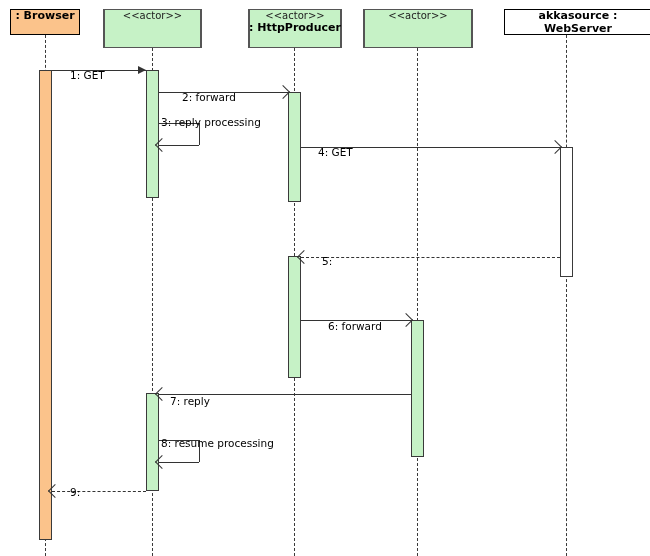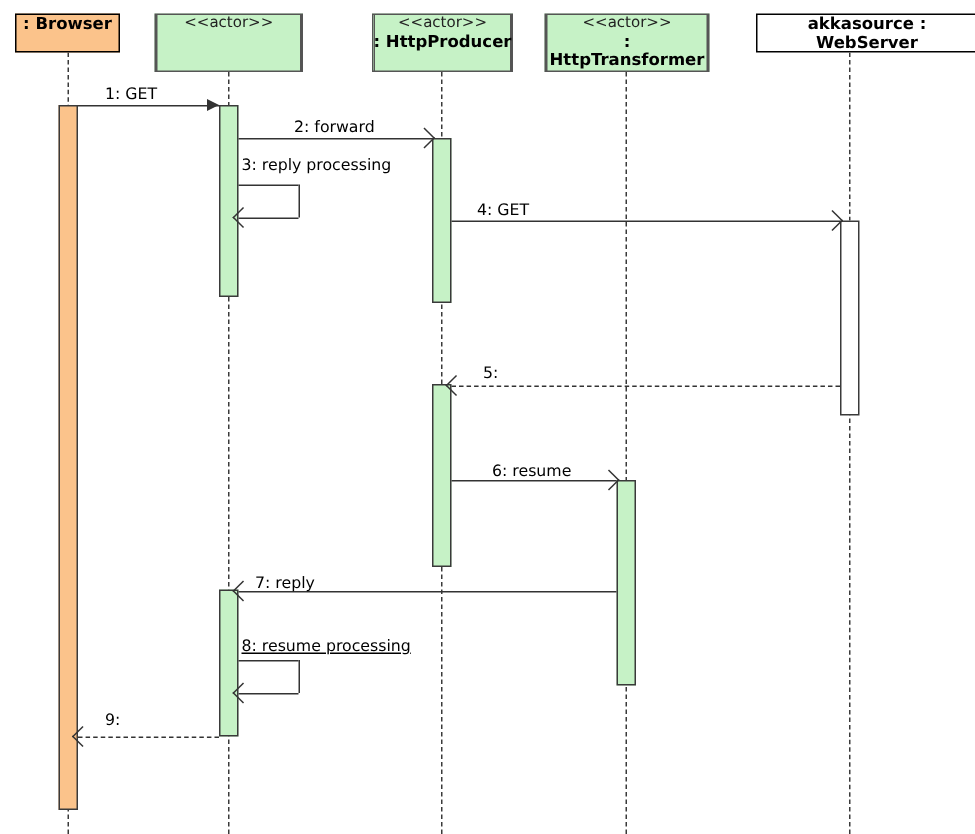--- a/index.html
+++ b/index.html
@@ -28,21 +28,21 @@
   
   .mline{position:absolute;height:0;border-top:1px solid #333;}
   .mline.dash{border-top:1px dashed #333;}
   .vline{position:absolute;width:0;border-left:1px solid #333;}
   .arrow{position:absolute;width:0;height:0;}
   .arrow.right{border-top:4px solid transparent;border-bottom:4px solid transparent;border-left:8px solid #333;}
   .arrow.open-left{width:9px;height:9px;border-left:1px solid #333;border-bottom:1px solid #333;
                    transform:rotate(45deg);border-top:none;border-right:none;}
   .arrow.open-right{width:9px;height:9px;border-right:1px solid #333;border-top:1px solid #333;
                    transform:rotate(45deg);border-left:none;border-bottom:none;}
-  .mlabel{position:absolute;font-size:10.5px;color:#000;white-space:nowrap;}
+  .mlabel{position:absolute;font-size:10.5px;color:#000;white-space:nowrap;margin-top:12px;}
 </style>
 </head>
 <body>
 
 <div id="canvas">
 
   <div class="lifeline" style="left:45px;top:35px;height:521px;"></div>
   <div class="lifeline" style="left:152px;top:48px;height:508px;"></div>
   <div class="lifeline" style="left:294px;top:48px;height:508px;"></div>
   <div class="lifeline" style="left:417px;top:48px;height:508px;"></div>
@@ -56,21 +56,20 @@
     <span class="stereo">&lt;&lt;actor&gt;&gt;</span>
   </div>
 
   <div class="hdr actor" style="left:248px;top:9px;width:94px;height:39px;">
     <span class="stereo">&lt;&lt;actor&gt;&gt;</span>
     <span class="nm">: HttpProducer</span>
   </div>
 
   <div class="hdr actor" style="left:363px;top:9px;width:110px;height:39px;">
     <span class="stereo">&lt;&lt;actor&gt;&gt;</span>
-    <span class="nm">: HttpTransformer</span>
   </div>
 
   <div class="hdr plain" style="left:504px;top:9px;width:148px;height:26px;">
     <span class="nm">akkasource : WebServer</span>
   </div>
 
   <div class="act orange" style="left:39px;top:70px;width:13px;height:470px;"></div>
 
   <div class="act green" style="left:146px;top:70px;width:13px;height:128px;"></div>
   <div class="act green" style="left:146px;top:393px;width:13px;height:98px;"></div>
@@ -81,47 +80,47 @@
   <div class="act green" style="left:411px;top:320px;width:13px;height:137px;"></div>
 
   <div class="act white" style="left:560px;top:147px;width:13px;height:130px;"></div>
 
   <div class="mline" style="left:52px;top:70px;width:94px;"></div>
   <div class="arrow right" style="left:138px;top:66px;"></div>
   <div class="mlabel" style="left:70px;top:57px;">1: GET</div>
 
   <div class="mline" style="left:159px;top:92px;width:129px;"></div>
   <div class="arrow open-right" style="left:278px;top:87px;"></div>
-  <div class="mlabel" style="left:196px;top:79px;">2: forward</div>
+  <div class="mlabel" style="left:182px;top:79px;">2: forward</div>
 
   <div class="mline" style="left:159px;top:123px;width:40px;"></div>
   <div class="vline" style="left:199px;top:123px;height:22px;"></div>
   <div class="mline" style="left:159px;top:145px;width:40px;"></div>
   <div class="arrow open-left" style="left:157px;top:140px;"></div>
   <div class="mlabel" style="left:161px;top:104px;">3: reply processing</div>
 
   <div class="mline" style="left:301px;top:147px;width:259px;"></div>
   <div class="arrow open-right" style="left:550px;top:142px;"></div>
   <div class="mlabel" style="left:318px;top:134px;">4: GET</div>
 
   <div class="mline dash" style="left:301px;top:257px;width:259px;"></div>
   <div class="arrow open-left" style="left:299px;top:252px;"></div>
   <div class="mlabel" style="left:322px;top:243px;">5:</div>
 
   <div class="mline" style="left:301px;top:320px;width:110px;"></div>
   <div class="arrow open-right" style="left:401px;top:315px;"></div>
-  <div class="mlabel" style="left:328px;top:308px;">6: resume</div>
+  <div class="mlabel" style="left:328px;top:308px;">6: forward</div>
 
   <div class="mline" style="left:159px;top:394px;width:252px;"></div>
   <div class="arrow open-left" style="left:157px;top:389px;"></div>
   <div class="mlabel" style="left:170px;top:383px;">7: reply</div>
 
   <div class="mline" style="left:159px;top:440px;width:40px;"></div>
   <div class="vline" style="left:199px;top:440px;height:22px;"></div>
   <div class="mline" style="left:159px;top:462px;width:40px;"></div>
   <div class="arrow open-left" style="left:157px;top:457px;"></div>
-  <div class="mlabel" style="left:161px;top:425px;text-decoration:underline;">8: resume processing</div>
+  <div class="mlabel" style="left:161px;top:425px;">8: resume processing</div>
 
   <div class="mline dash" style="left:52px;top:491px;width:94px;"></div>
   <div class="arrow open-left" style="left:50px;top:486px;"></div>
   <div class="mlabel" style="left:70px;top:474px;">9:</div>
 
 </div>
 
 </body></html>

